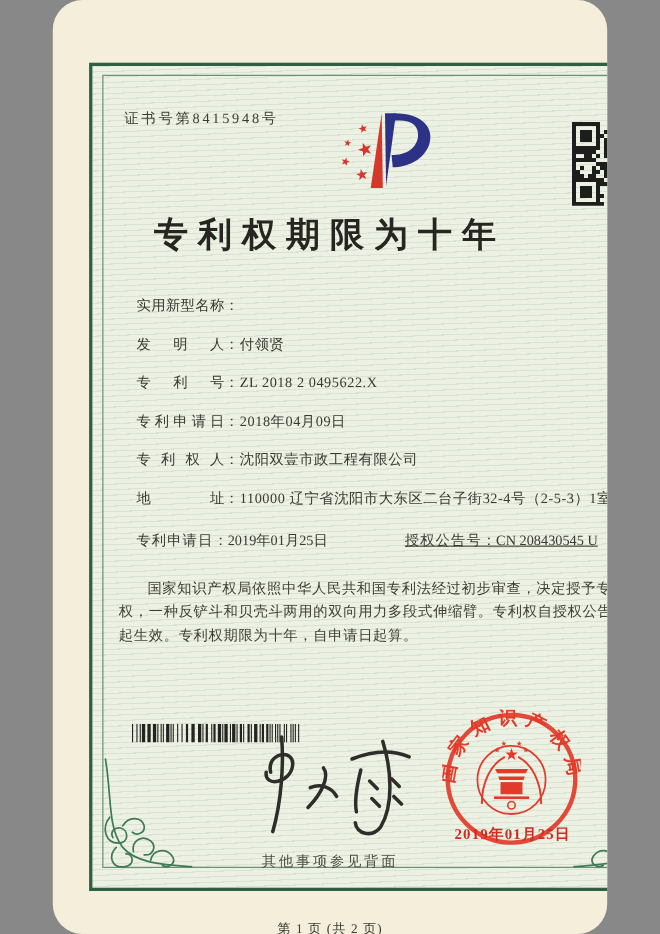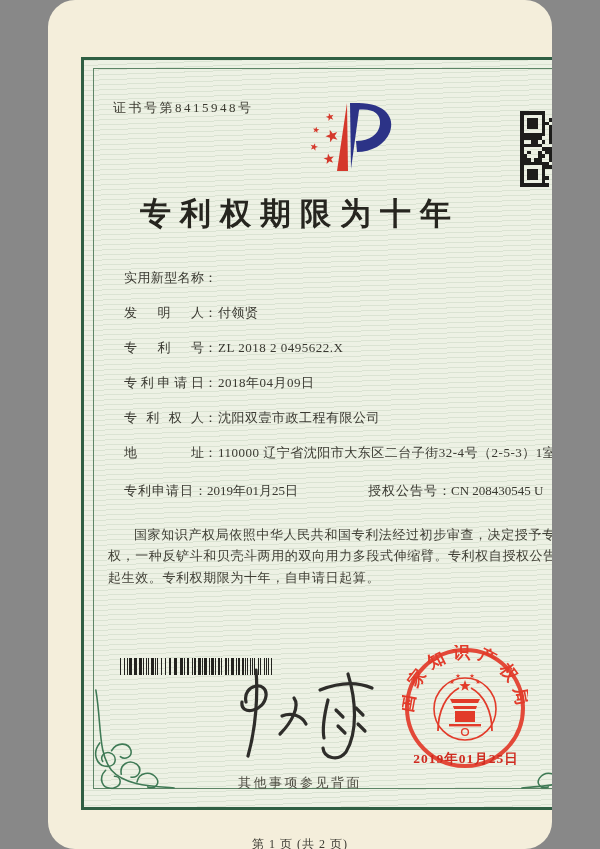--- a/index.html
+++ b/index.html
@@ -32,21 +32,21 @@
     font-size:31px;font-weight:bold;letter-spacing:9px;color:#26251f;}
 
   .fields{position:absolute;left:76px;top:268px;width:464px;font-size:13px;}
   .frow{display:flex;line-height:20px;margin-bottom:15px;}
   .flabel{flex:0 0 80px;text-align:justify;text-align-last:justify;white-space:nowrap;}
   .colon{flex:0 0 14px;}
   .fvalue{flex:1;letter-spacing:0.5px;line-height:18px;padding-top:1px;}
   .grant{position:relative;display:flex;line-height:20px;margin-top:18px;}
   .gpair{display:flex;}
   .gpair .glabel{letter-spacing:1px;}
-  .gpair2{position:absolute;left:244px;top:0;}
+  .gpair2{position:absolute;left:244px;top:0;text-decoration:underline;}
 
   .paragraphs{position:absolute;left:60px;top:524px;width:482px;font-size:13px;
     line-height:21.4px;letter-spacing:0.6px;color:#3f3e34;}
   .paragraphs p{margin:0;text-indent:26px;}
 
   .barcode{position:absolute;left:72px;top:658px;width:180px;height:17px;font-size:0;white-space:nowrap;overflow:hidden;}
   .barcode i{display:inline-block;height:100%;background:var(--barInk);}
 
   .issuer{position:absolute;left:88px;top:695px;font-size:15px;letter-spacing:2px;color:#33322b;}
   .issuer div{line-height:16px;margin-bottom:14px;}

